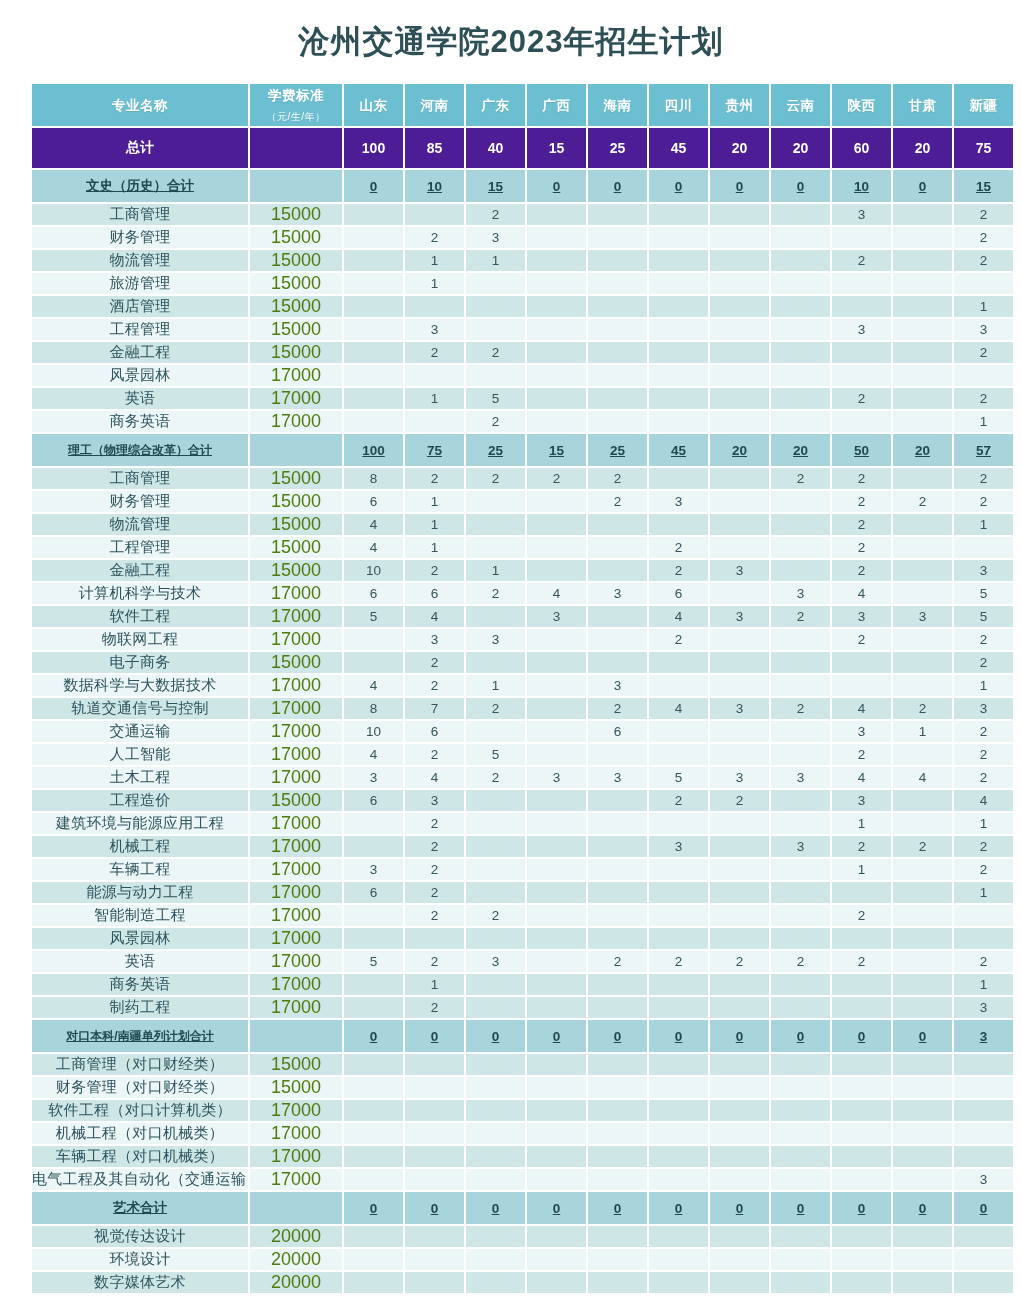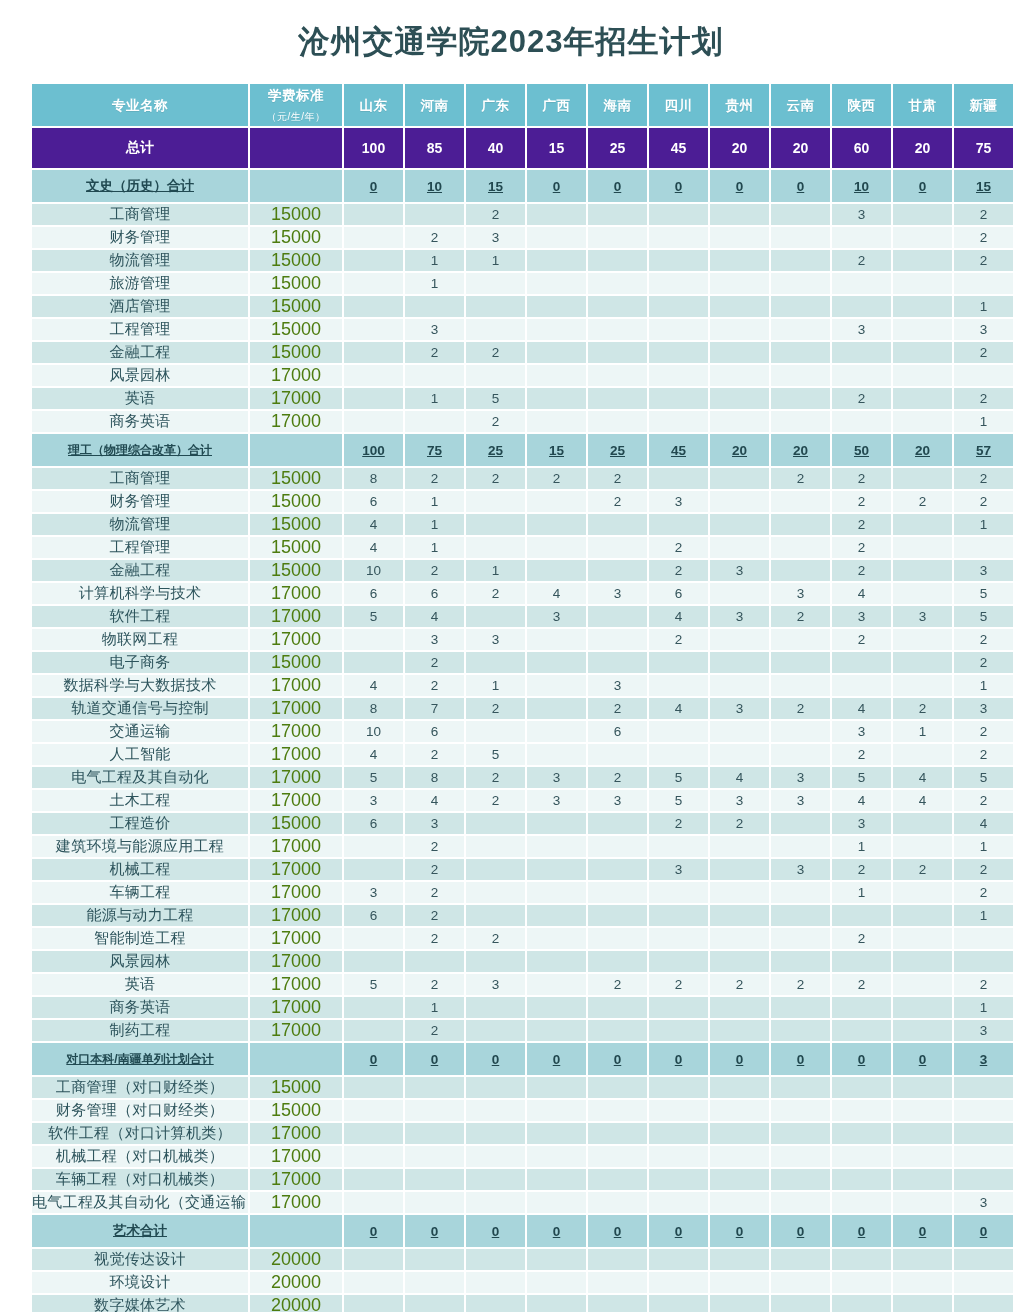--- a/index.html
+++ b/index.html
@@ -566,35 +566,20 @@
             <td class="val">5</td>
             <td class="val"></td>
             <td class="val"></td>
             <td class="val"></td>
             <td class="val"></td>
             <td class="val"></td>
             <td class="val">2</td>
             <td class="val"></td>
             <td class="val">2</td>
           </tr>
-          <tr class="alt-a">
-            <td class="name">电气工程及其自动化</td>
-            <td class="fee">17000</td>
-            <td class="val">5</td>
-            <td class="val">8</td>
-            <td class="val">2</td>
-            <td class="val">3</td>
-            <td class="val">2</td>
-            <td class="val">5</td>
-            <td class="val">4</td>
-            <td class="val">3</td>
-            <td class="val">5</td>
-            <td class="val">4</td>
-            <td class="val">5</td>
-          </tr>
           <tr class="alt-b">
             <td class="name">土木工程</td>
             <td class="fee">17000</td>
             <td class="val">3</td>
             <td class="val">4</td>
             <td class="val">2</td>
             <td class="val">3</td>
             <td class="val">3</td>
             <td class="val">5</td>
             <td class="val">3</td>

